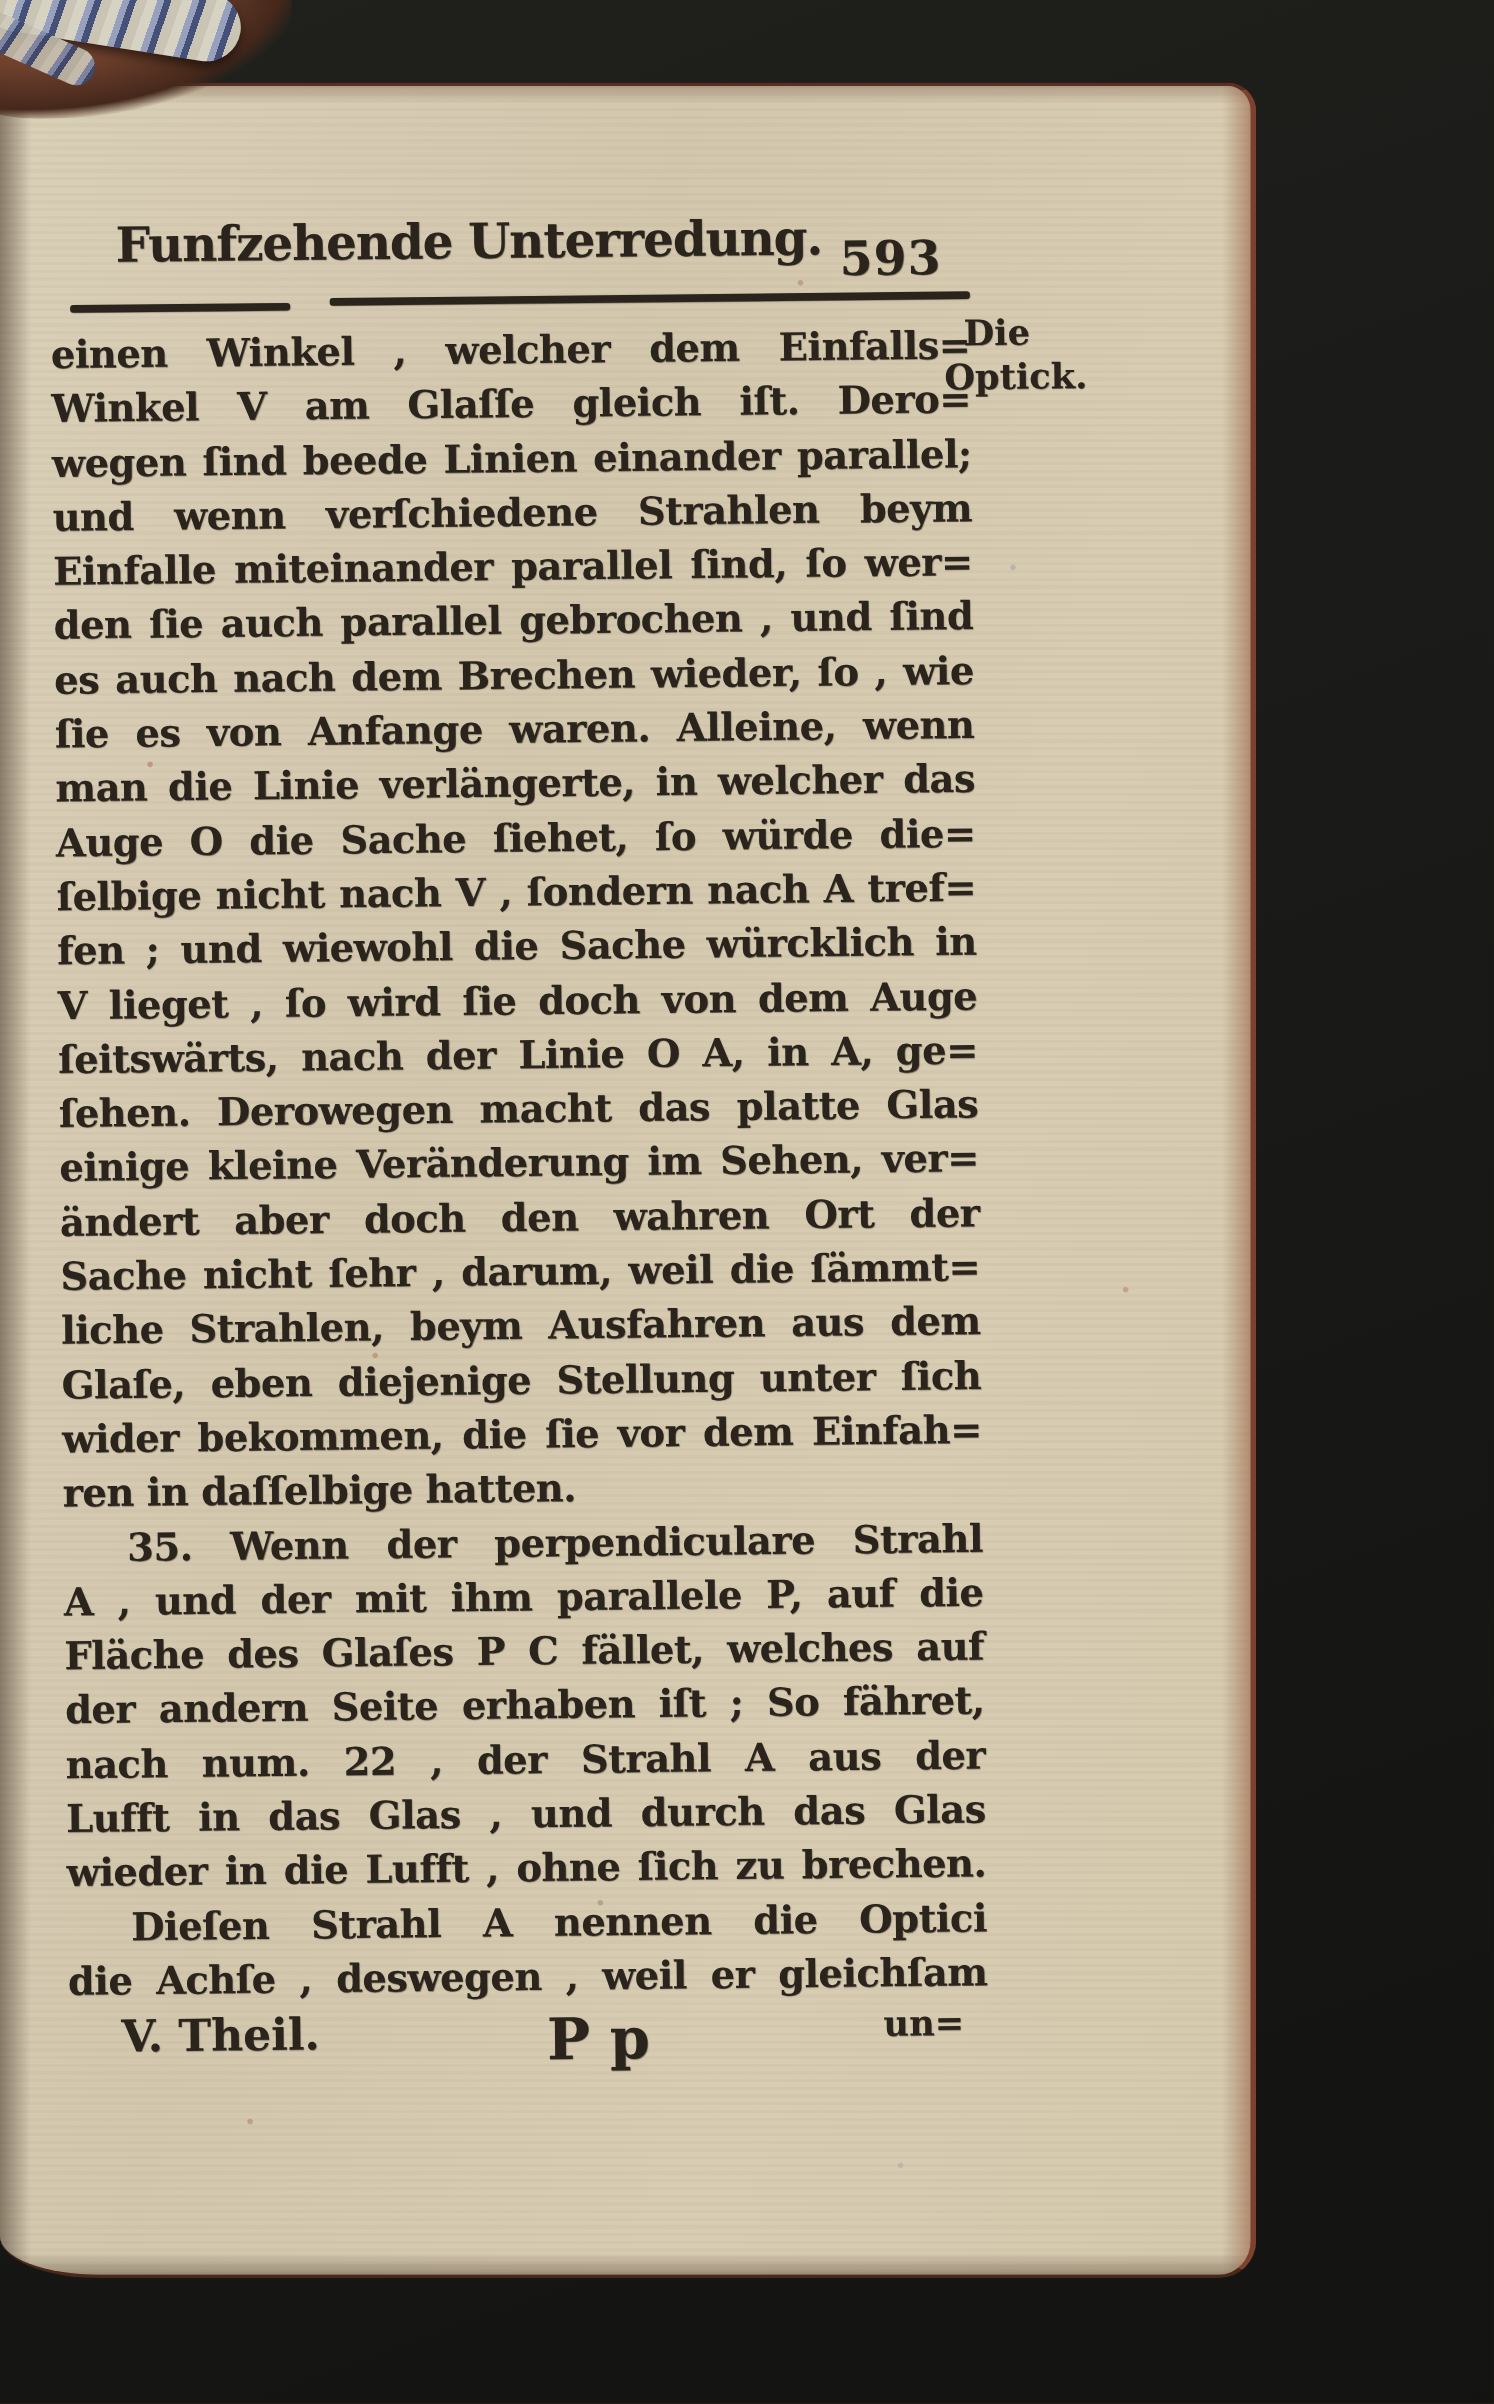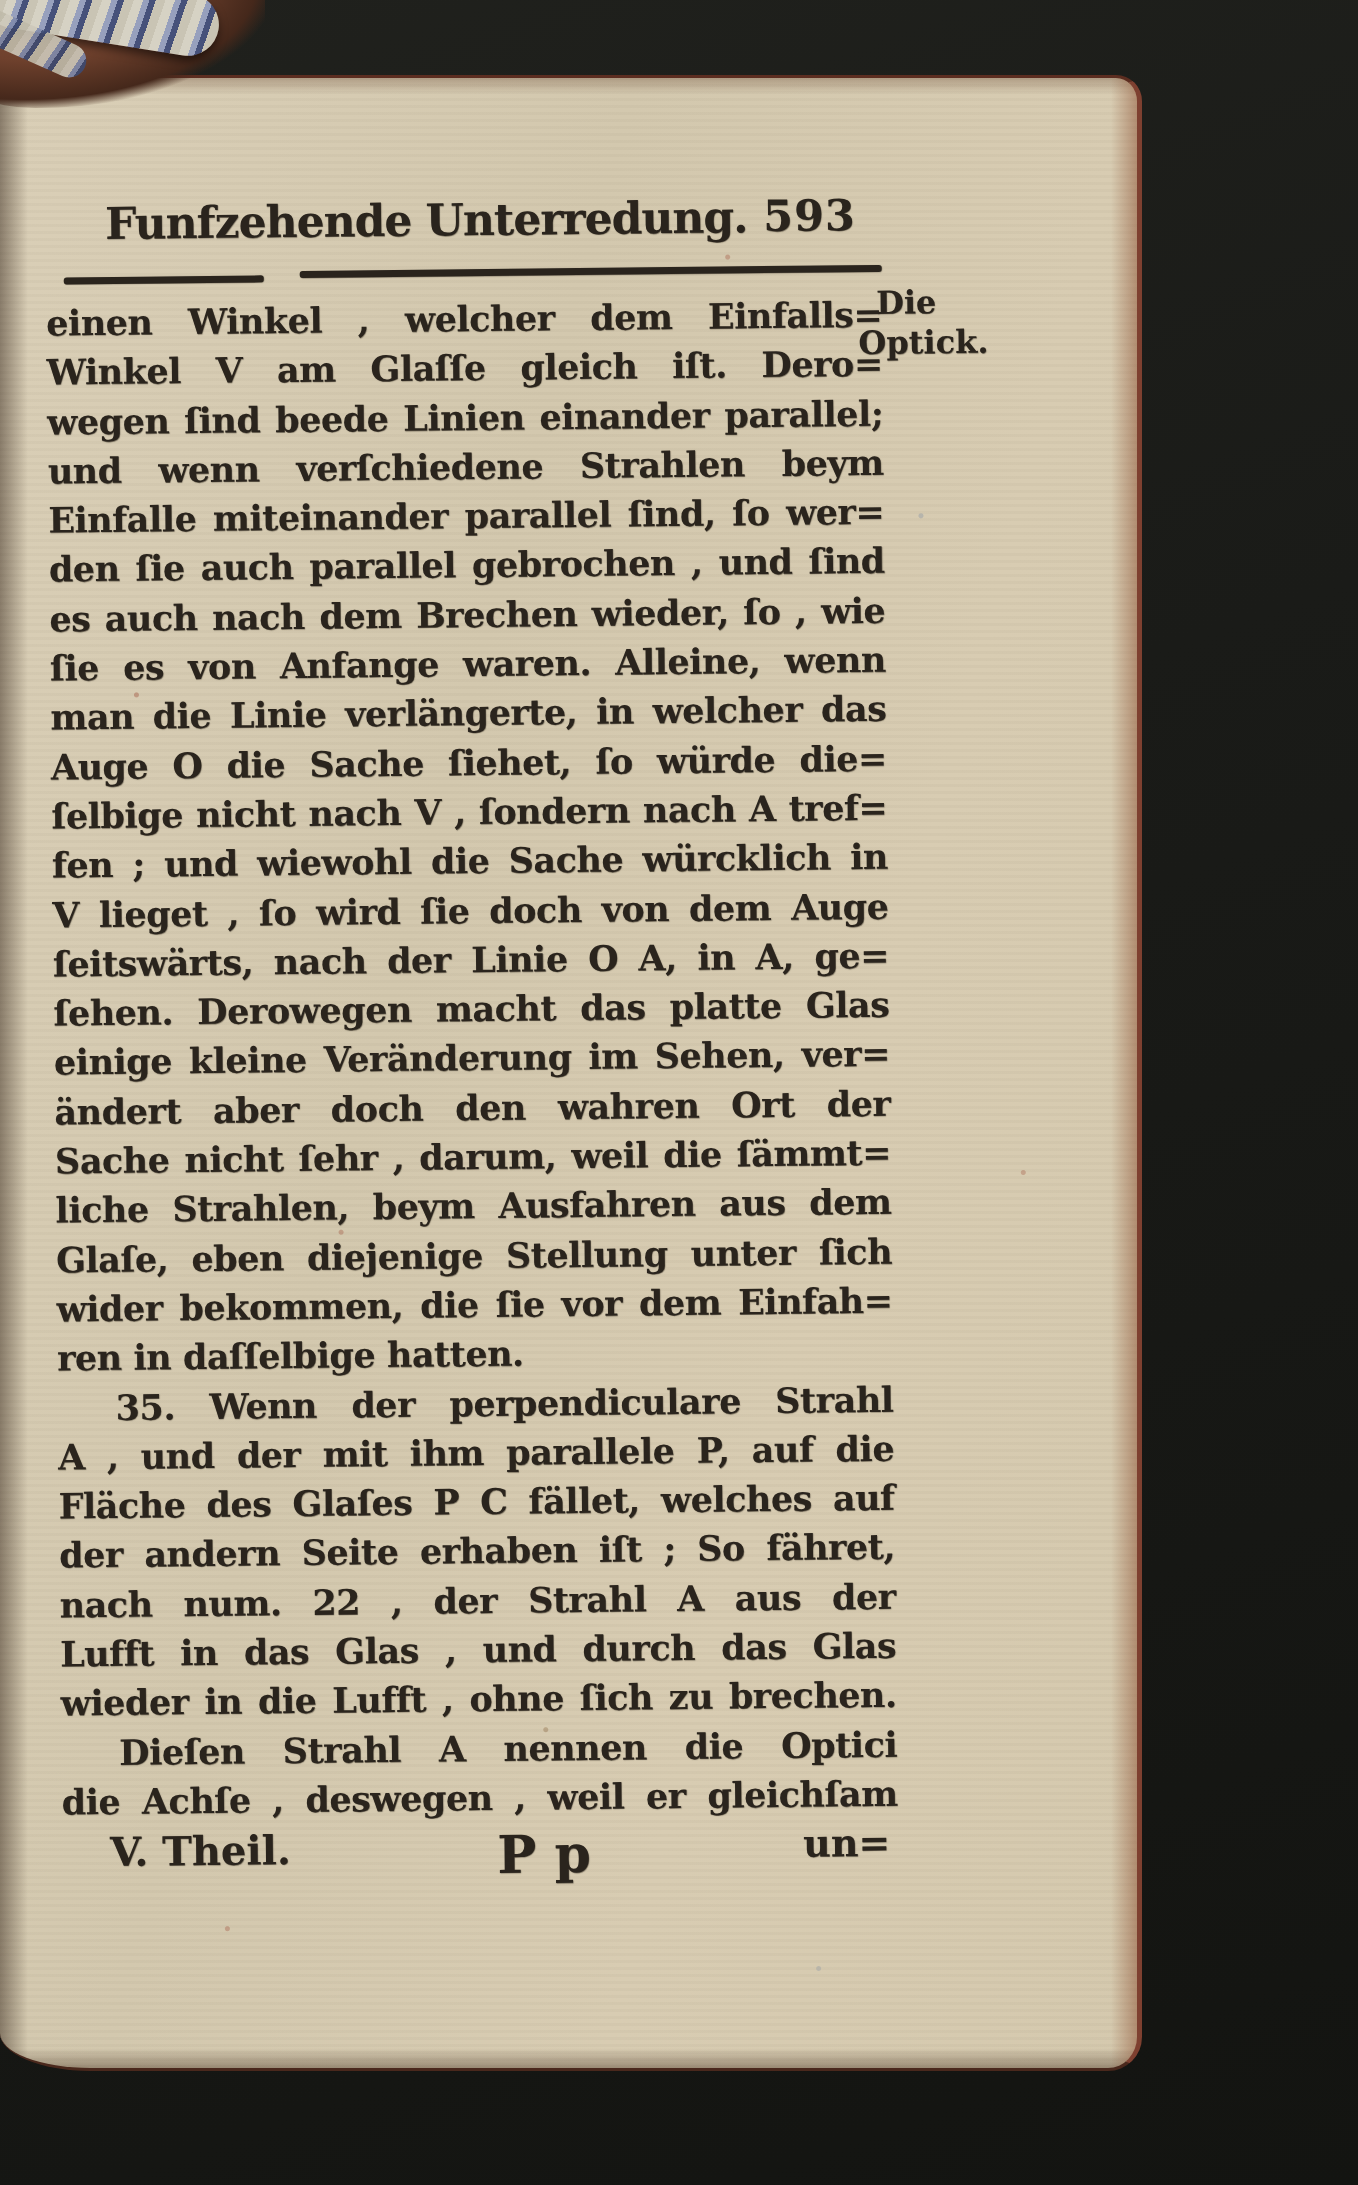--- a/index.html
+++ b/index.html
@@ -73,21 +73,21 @@
     font-family: "DejaVu Serif", serif;
     font-weight: 700;
     text-shadow: 0.5px 0.6px 0.9px rgba(42,34,24,0.55);
   }
   .header-title {
     position: absolute; left: 112px; top: 192px;
     font-size: 44px; letter-spacing: -1px;
     white-space: nowrap;
   }
   .page-number {
-    position: absolute; left: 770px; top: 192px;
+    position: absolute; left: 770px; top: 212px;
     font-size: 43px; letter-spacing: 1px;
   }
   .rule { position: absolute; height: 7px; background: #2a241d; border-radius: 3px;
           box-shadow: 0.5px 0.5px 1px rgba(42,34,24,.5); }
   .rule-left  { left: 70px;  top: 271px; width: 200px; }
   .rule-right { left: 306px; top: 267px; width: 582px; }
   .margin-note { position: absolute; font-size: 32px; line-height: 38px; }
   .mn1 { position: absolute; left: 882px; top: 286px; white-space: nowrap; }
   .mn2 { position: absolute; left: 864px; top: 326px; white-space: nowrap; }
   .body-text {
@@ -96,21 +96,21 @@
   }
   .line {
     display: block; height: 49.3px; line-height: 49.3px;
     text-align: justify; text-align-last: justify;
     white-space: normal;
   }
   .line.short  { text-align-last: left; }
   .line.indent { text-indent: 58px; }
   .footer-volume   { position: absolute; left: 100px; top: 1822px; font-size: 40px; white-space: nowrap; }
   .footer-signature{ position: absolute; left: 487px; top: 1822px; font-size: 52px; white-space: nowrap; }
-  .footer-catchword{ position: absolute; left: 793px; top: 1822px; font-size: 38px; white-space: nowrap; }
+  .footer-catchword{ position: absolute; left: 793px; top: 1822px; font-size: 32px; white-space: nowrap; }
 </style>
 </head>
 <body>
 
 <div class="stage">
 
   <div class="paper"></div>
 
   <div class="binding">
     <div class="curl"></div>

